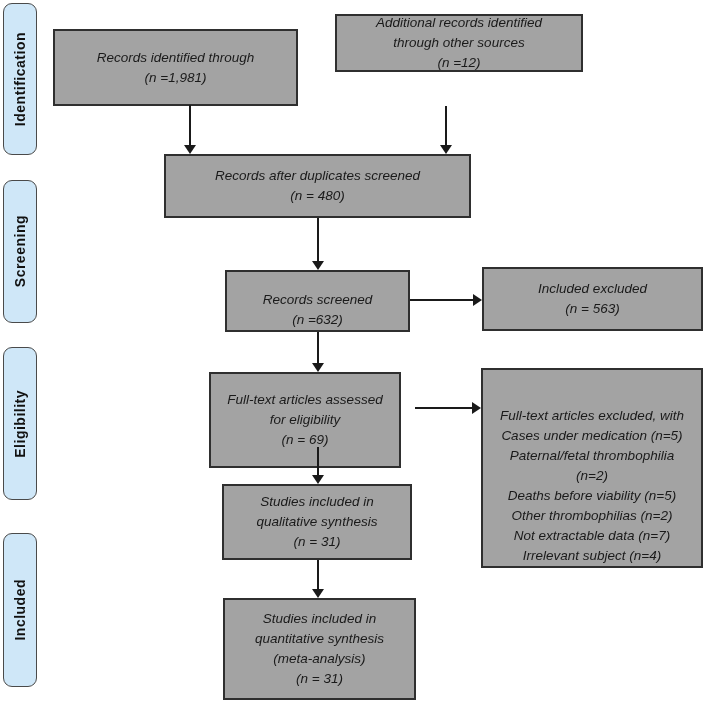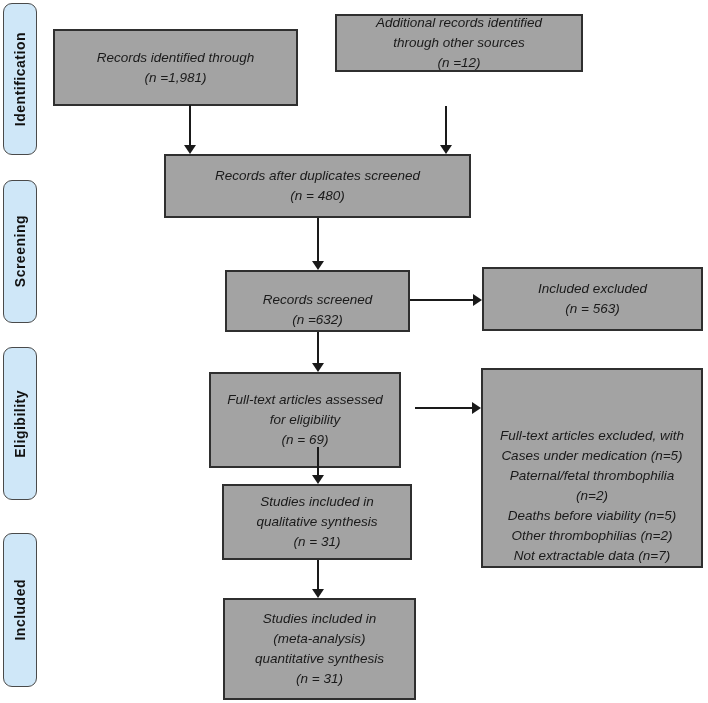--- a/index.html
+++ b/index.html
@@ -105,34 +105,35 @@
   </div>
   <div class="node top-align" id="node-fulltext-excluded">
     <div>
         <div>Full-text articles excluded, with</div>
         <div>Cases under medication (n=5)</div>
         <div>Paternal/fetal thrombophilia</div>
         <div>(n=2)</div>
         <div>Deaths before viability (n=5)</div>
         <div>Other thrombophilias (n=2)</div>
         <div>Not extractable data (n=7)</div>
+        <div>Irrelevant subject (n=4)</div>
       </div>
   </div>
   <div class="node" id="node-qualitative-synthesis">
     <div>
         <div>Studies included in</div>
         <div>qualitative synthesis</div>
         <div>(n = 31)</div>
       </div>
   </div>
   <div class="node" id="node-quantitative-synthesis">
     <div>
         <div>Studies included in</div>
+        <div>quantitative synthesis</div>
         <div>(meta-analysis)</div>
-        <div>quantitative synthesis</div>
         <div>(n = 31)</div>
       </div>
   </div>
 
   <div>
     <div class="vline" style="left:189px;top:105px;height:40px;"></div>
     <div class="head-down" style="left:184px;top:145px;"></div>
   </div>
   <div>
     <div class="vline" style="left:445px;top:106px;height:39px;"></div>

